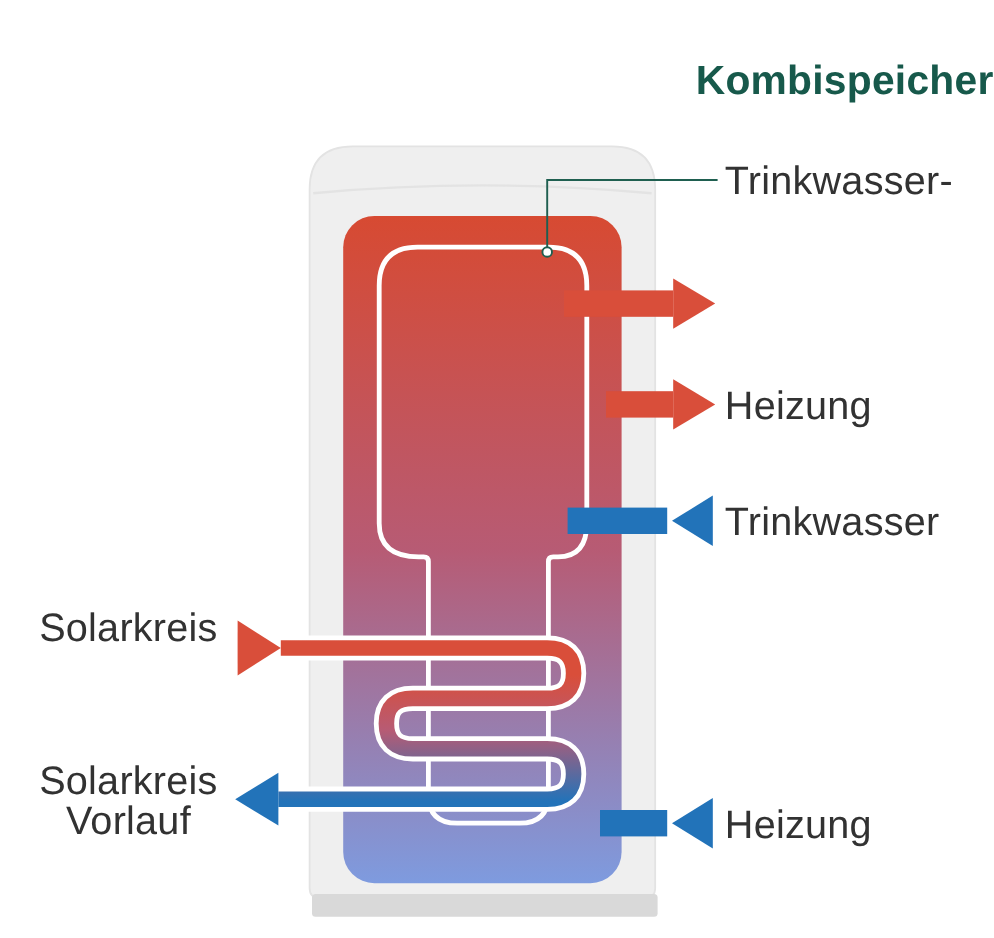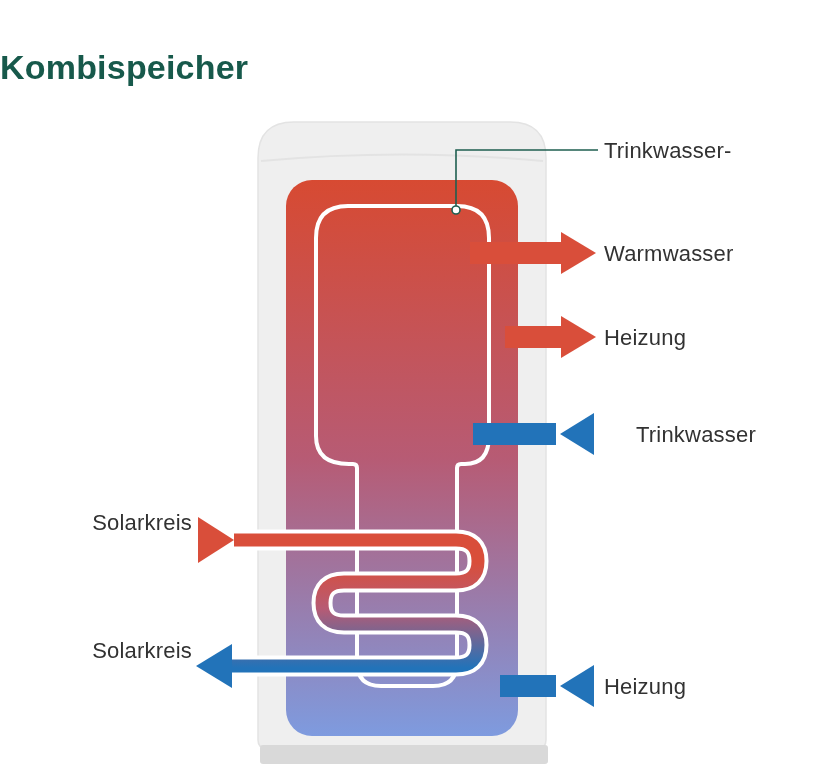--- a/index.html
+++ b/index.html
@@ -9,43 +9,43 @@
     height: 782px;
     background: #ffffff;
     font-family: "Liberation Sans", sans-serif;
     overflow: hidden;
   }
   .title {
     position: absolute;
     left: 0;
     right: 0;
     top: 48px;
-    text-align: left;
+    text-align: right;
     font-size: 34px;
     font-weight: 700;
     color: var(--c-title, #17594B);
     letter-spacing: 0.2px;
   }
   .diagram-svg {
     position: absolute;
     left: 0;
     top: 0;
   }
   .lbl {
     position: absolute;
-    font-size: 22px;
+    font-size: 33px;
     line-height: 33px;
     color: var(--c-label_text, #323232);
     letter-spacing: 0.2px;
     white-space: nowrap;
   }
   .lbl-left {
     left: 22px;
     width: 170px;
-    text-align: right;
+    text-align: center;
   }
 </style>
 </head>
 <body>
 
 <div class="stage">
 
   <div class="title">Kombispeicher</div>
 
   <svg class="diagram-svg" width="828" height="782" viewBox="0 0 828 782">
@@ -90,25 +90,25 @@
     <rect x="500" y="675" width="56" height="22" fill="#2273B9"></rect>
     <polygon points="594,665 594,707 560,686" fill="#2273B9"></polygon>
 
     <polyline points="598,150 456,150 456,206" fill="none" stroke-width="1.6" stroke="#1F5F50"></polyline>
     <circle cx="456" cy="210" r="4" fill="#ffffff" stroke-width="1.6" stroke="#1F5F50"></circle>
   </svg>
 
   <div class="lbl" style="left:604px; top:134px;">
     <div>Trinkwasser-</div>
   </div>
-  <div class="lbl" style="left:604px; top:237px;">Warmwasser</div>
   <div class="lbl" style="left:604px; top:321px;">Heizung</div>
-  <div class="lbl" style="left:604px; top:418px;margin-left:32px;">Trinkwasser</div>
+  <div class="lbl" style="left:604px; top:418px;">Trinkwasser</div>
   <div class="lbl" style="left:604px; top:670px;">Heizung</div>
 
   <div class="lbl lbl-left" style="top:506px;">
     <div>Solarkreis</div>
   </div>
   <div class="lbl lbl-left" style="top:634px;">
     <div>Solarkreis</div>
+    <div>Vorlauf</div>
   </div>
 
 </div>
 
 </body></html>

